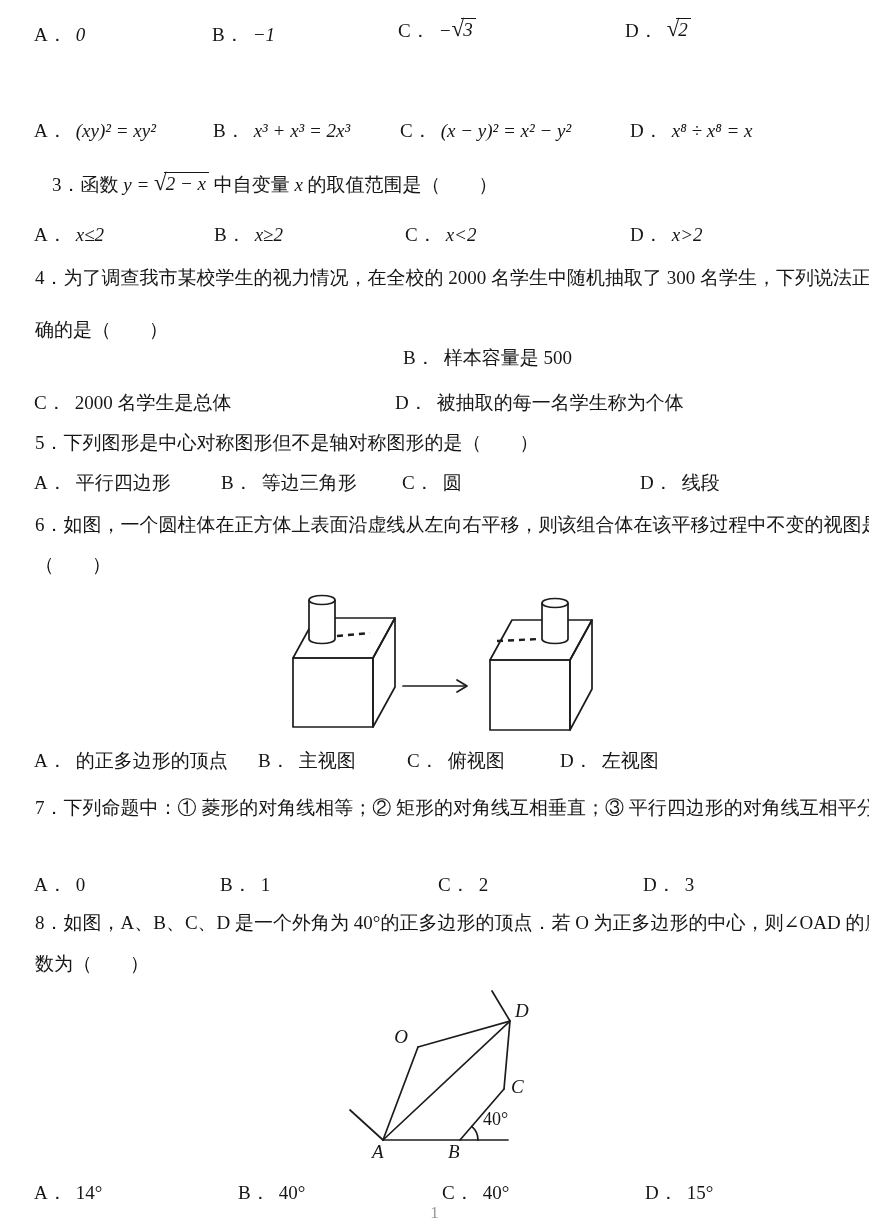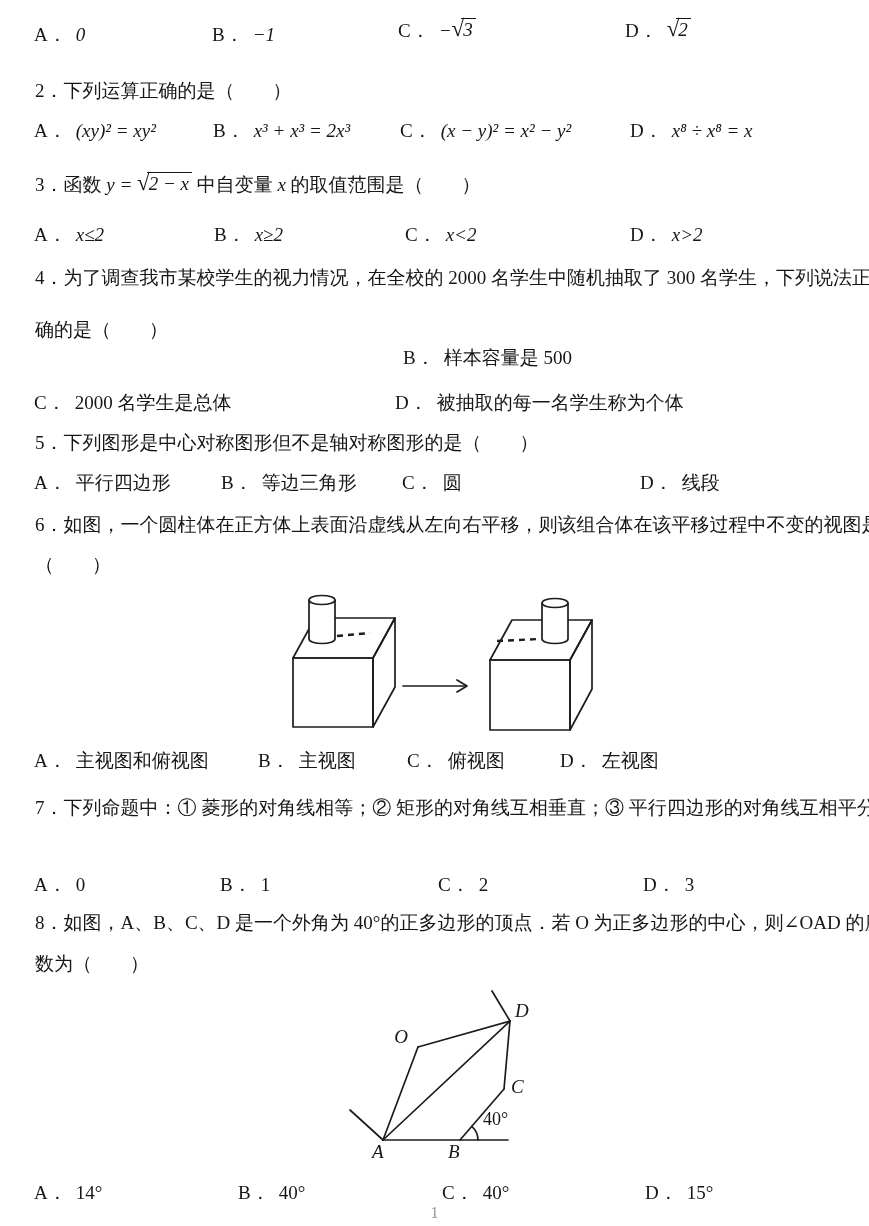--- a/index.html
+++ b/index.html
@@ -40,35 +40,34 @@
         <span class="rad-body math">3</span>
       </span>
   </span>
   <span class="t opt" style="left:625px;top:18px">
     <span class="lbl">D．</span><span class="radical">
         <span class="rad-sign">√</span>
         <span class="rad-body math">2</span>
       </span>
   </span>
 
-  <span class="t" style="left:35px;top:78px">2．下列运算正确的是（　　）</span>
   <span class="t opt" style="left:34px;top:118px">
     <span class="lbl">A．</span><span class="math">(xy)² = xy²</span>
   </span>
   <span class="t opt" style="left:213px;top:118px">
     <span class="lbl">B．</span><span class="math">x³ + x³ = 2x³</span>
   </span>
   <span class="t opt" style="left:400px;top:118px">
     <span class="lbl">C．</span><span class="math">(x − y)² = x² − y²</span>
   </span>
   <span class="t opt" style="left:630px;top:118px">
     <span class="lbl">D．</span><span class="math">x⁸ ÷ x⁸ = x</span>
   </span>
 
-  <span class="t" style="left:35px;top:172px">
+  <span class="t" style="left:52px;top:172px">
     <span>3．函数 </span><span class="math">y = </span><span class="radical">
         <span class="rad-sign">√</span>
         <span class="rad-body math">2 − x</span>
       </span><span> 中自变量 </span><span class="math">x</span><span> 的取值范围是（　　）</span>
   </span>
   <span class="t opt" style="left:34px;top:222px">
     <span class="lbl">A．</span><span class="math">x≤2</span>
   </span>
   <span class="t opt" style="left:214px;top:222px">
     <span class="lbl">B．</span><span class="math">x≥2</span>
@@ -125,21 +124,21 @@
 
     <polygon class="fig-line" points="205,82 227,42 307,42 285,82"></polygon>
     <polygon class="fig-line" points="285,82 307,42 307,111 285,152"></polygon>
     <rect class="fig-line" x="205" y="82" width="80" height="70"></rect>
     <path class="fig-dash" d="M212,63 L254,61"></path>
     <path class="fig-fill" d="M257,25 L257,61 A13,4.5 0 0 0 283,61 L283,25"></path>
     <ellipse class="fig-fill" cx="270" cy="25" rx="13" ry="4.5"></ellipse>
   </svg>
 
   <span class="t opt" style="left:34px;top:748px">
-    <span class="lbl">A．</span><span>主视图和俯视图</span>
+    <span class="lbl">A．</span><span>的正多边形的顶点</span>
   </span>
   <span class="t opt" style="left:258px;top:748px">
     <span class="lbl">B．</span><span>主视图</span>
   </span>
   <span class="t opt" style="left:407px;top:748px">
     <span class="lbl">C．</span><span>俯视图</span>
   </span>
   <span class="t opt" style="left:560px;top:748px">
     <span class="lbl">D．</span><span>左视图</span>
   </span>

